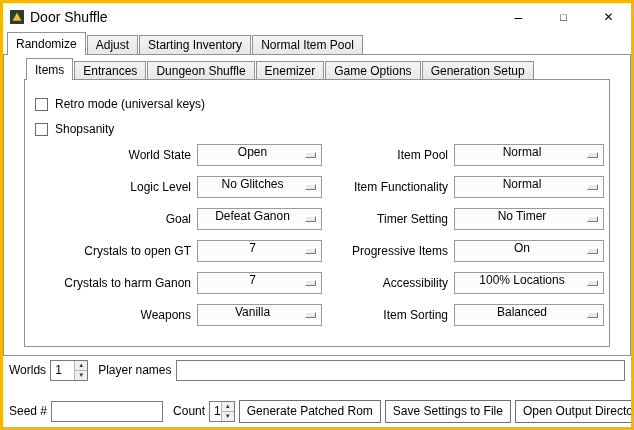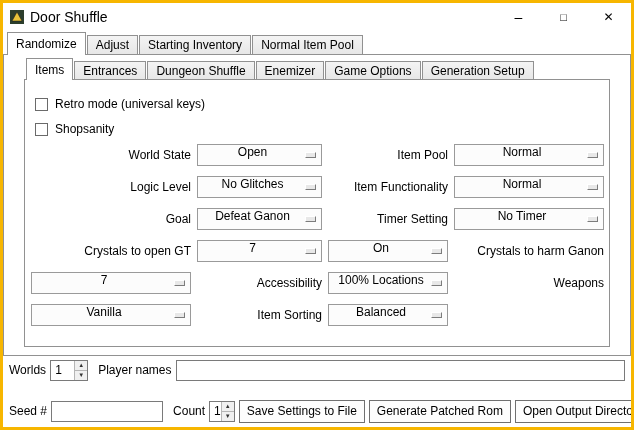--- a/index.html
+++ b/index.html
@@ -143,20 +143,21 @@
           <div class="dropdown">
             <span class="dd-value">No Timer</span>
             <span class="dd-indicator"></span>
           </div>
 
           <div class="opt-label">Crystals to open GT</div>
           <div class="dropdown">
             <span class="dd-value">7</span>
             <span class="dd-indicator"></span>
           </div>
+          <div class="opt-label">Progressive Items</div>
           <div class="dropdown">
             <span class="dd-value">On</span>
             <span class="dd-indicator"></span>
           </div>
 
           <div class="opt-label">Crystals to harm Ganon</div>
           <div class="dropdown">
             <span class="dd-value">7</span>
             <span class="dd-indicator"></span>
           </div>
@@ -201,19 +202,19 @@
       <span class="lbl">Seed #</span>
       <input class="entry seed-entry" value="" style="">
       <span class="lbl" style="margin-left:6px;">Count</span>
       <div class="spinbox" style="width:36px;">
         <span class="spin-val">1</span>
         <span class="spin-arrows">
           <span class="spin-btn">▲</span>
           <span class="spin-btn">▼</span>
         </span>
       </div>
+      <div class="btn">Generate Patched Rom</div>
       <div class="btn push-right">Save Settings to File</div>
-      <div class="btn">Generate Patched Rom</div>
       <div class="btn">Open Output Directory</div>
     </div>
 
   </div>
 </div>
 
 </body></html>

